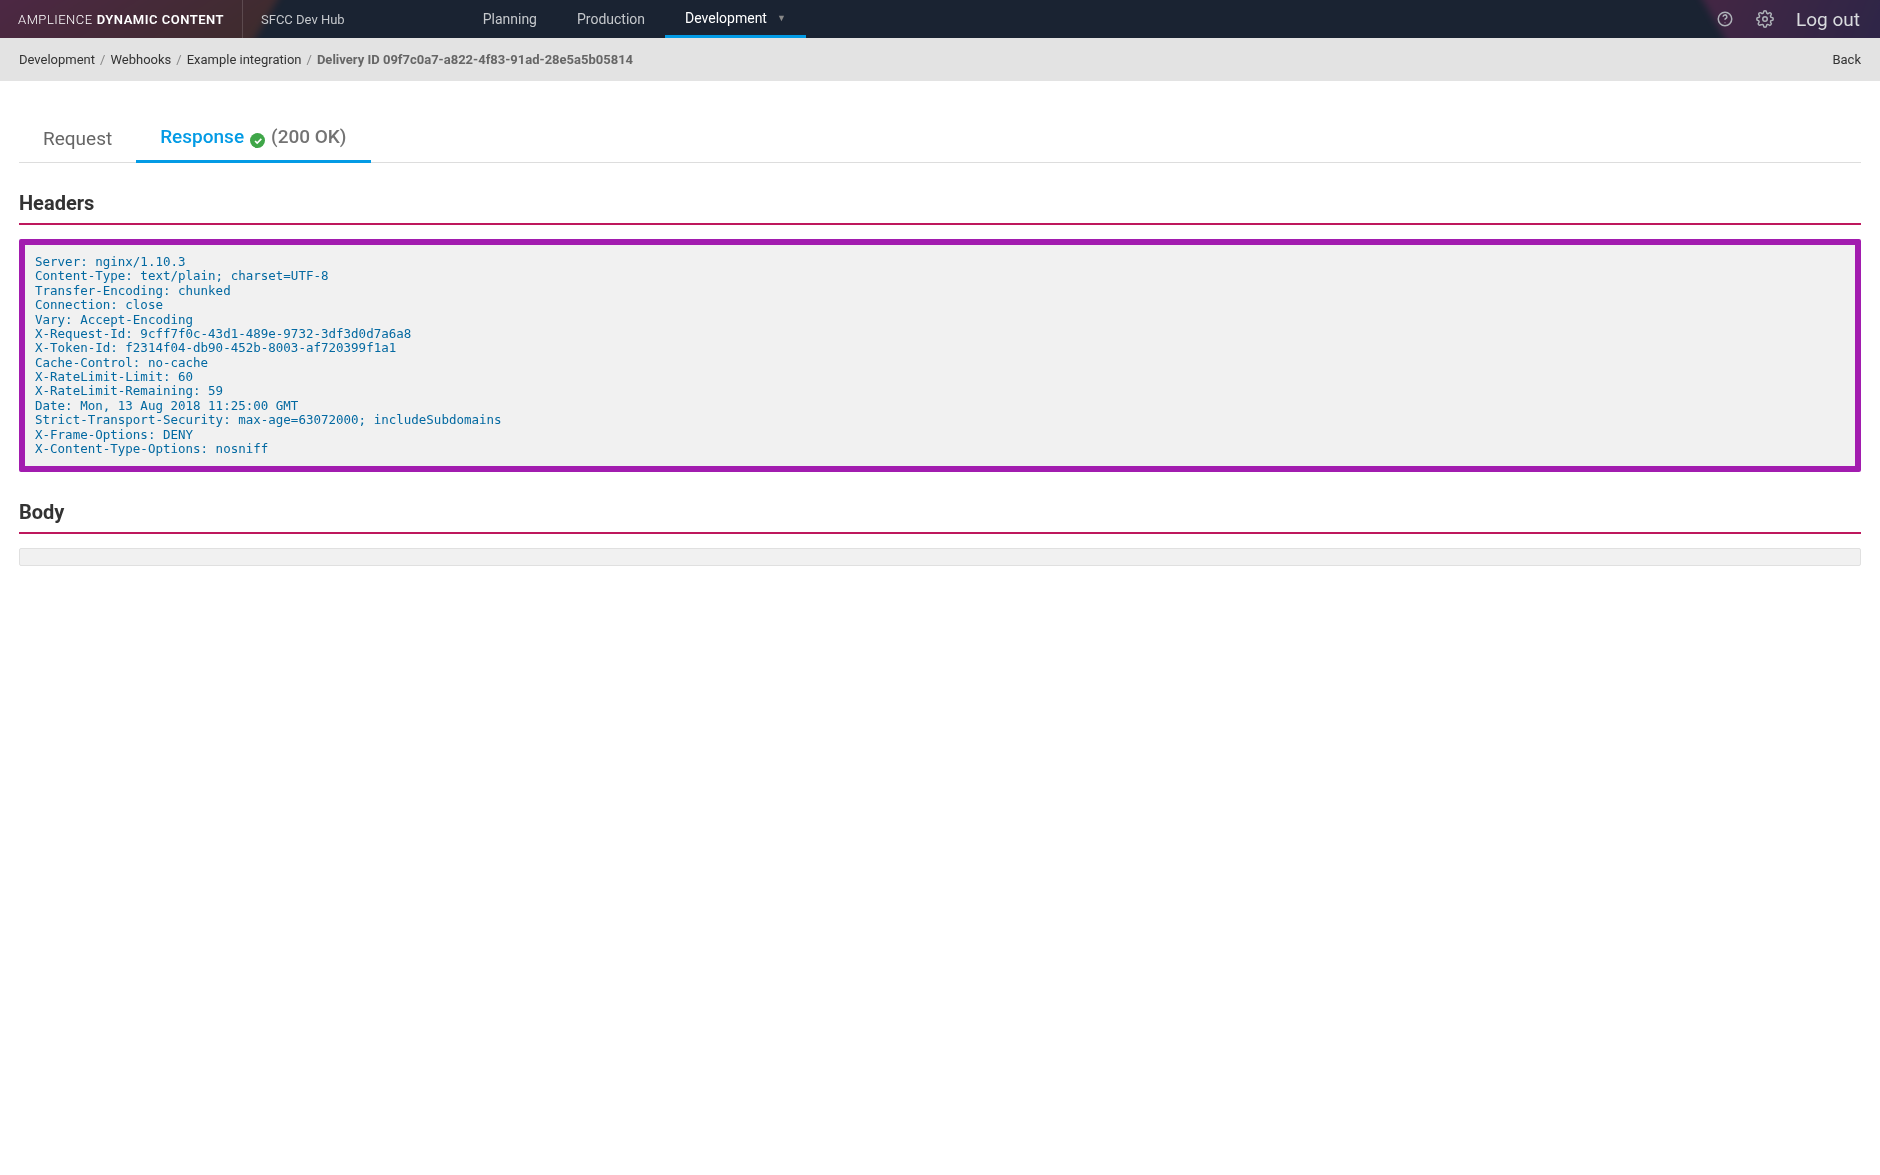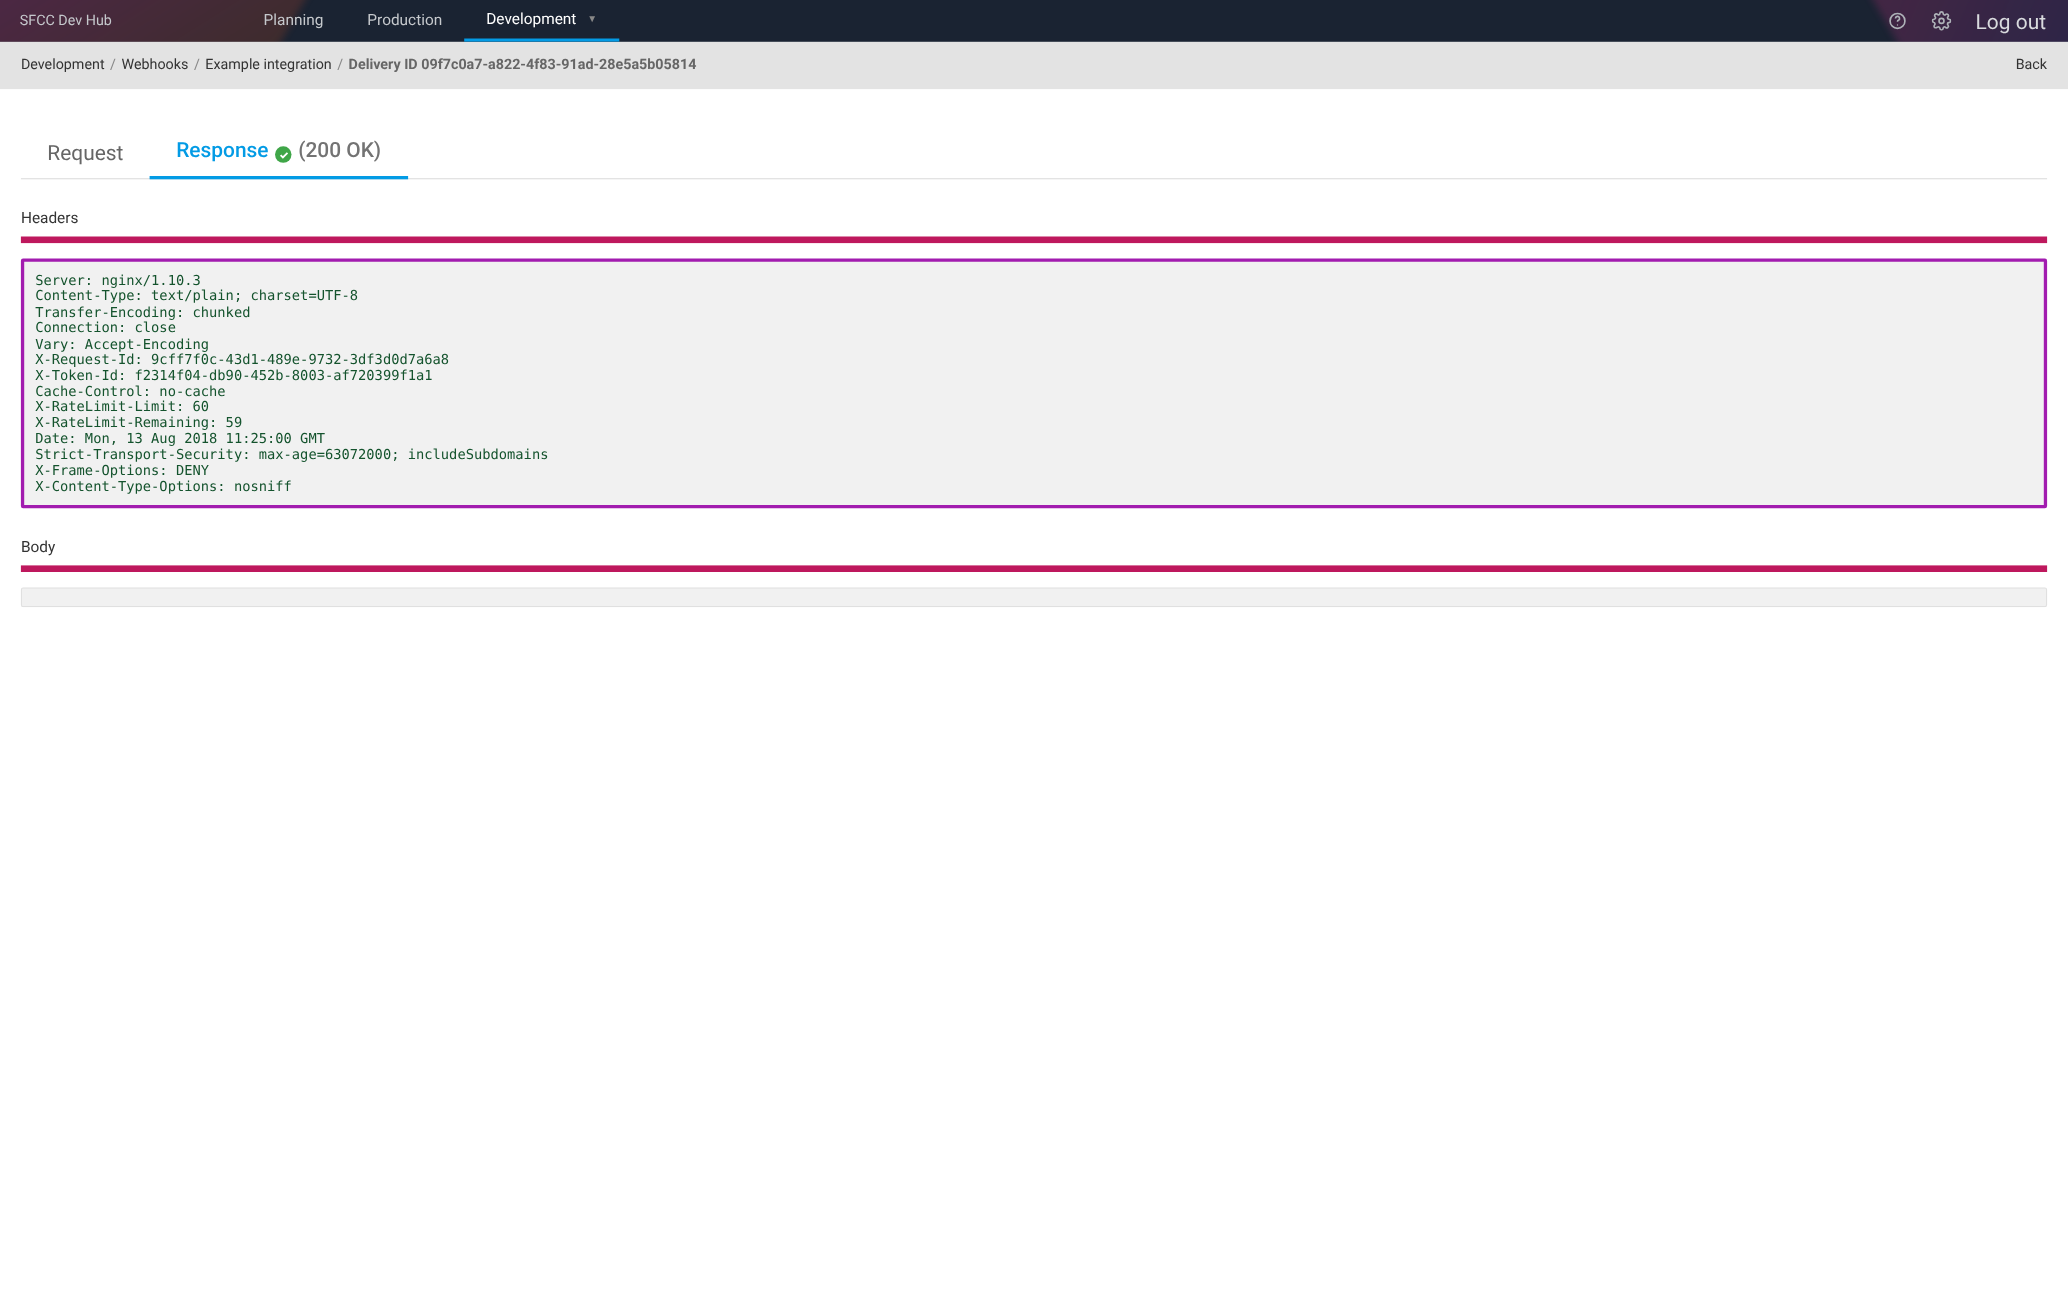--- a/index.html
+++ b/index.html
@@ -30,28 +30,32 @@
 
   
   .content { padding: 0 19px; }
   .tabs { display: flex; border-bottom: 1px solid #ddd; margin-top: 30px; }
   .tab { padding: 14px 24px 12px; font-size: 19px; color: #666; cursor: pointer; display: flex; align-items: flex-end; gap: 6px; }
   .tab.active { color: #039be5; border-bottom: 3px solid #039be5; font-weight: 500; margin-bottom: -1px; }
   .check-badge { width: 15px; height: 15px; border-radius: 50%; background: #3fa648; display: inline-flex; align-items: center; justify-content: center; color: #fff; font-size: 10px; }
   .status-text { color: #737373; font-weight: 500; }
 
   
-  .section-title { font-size: 14px; font-weight: 400; margin-top: 28px; padding-bottom: 8px; border-bottom: 6px solid #be185d; }
-  .code-block { margin-top: 14px; background: #f1f1f1; border: 3px solid #a21caf; border-radius: 2px; padding: 10px; font-family: "Menlo", "Consolas", monospace; font-size: 12.5px; line-height: 1.15; white-space: pre; color: #14532d; overflow-x: auto; }
+  .section-title { font-size: 20px; font-weight: 700; margin-top: 28px; padding-bottom: 8px; border-bottom: 2px solid #be185d; }
+  .code-block { margin-top: 14px; background: #f1f1f1; border: 6px solid #a21caf; border-radius: 2px; padding: 10px; font-family: "Menlo", "Consolas", monospace; font-size: 12.5px; line-height: 1.15; white-space: pre; color: #0369a1; overflow-x: auto; }
   .empty-block { margin-top: 14px; background: #f1f1f1; border: 1px solid #e0e0e0; border-radius: 2px; height: 18px; }
 </style>
 </head>
 <body>
 
 <div class="header">
+  <div class="brand">
+    <span class="thin">AMPLIENCE</span>
+    <span class="bold">DYNAMIC CONTENT</span>
+  </div>
   <div class="hub">SFCC Dev Hub</div>
   <div class="nav">
     <div class="nav-item">
         <span>Planning</span>
       </div>
     <div class="nav-item">
         <span>Production</span>
       </div>
     <div class="nav-item active">
       <span>Development</span>

